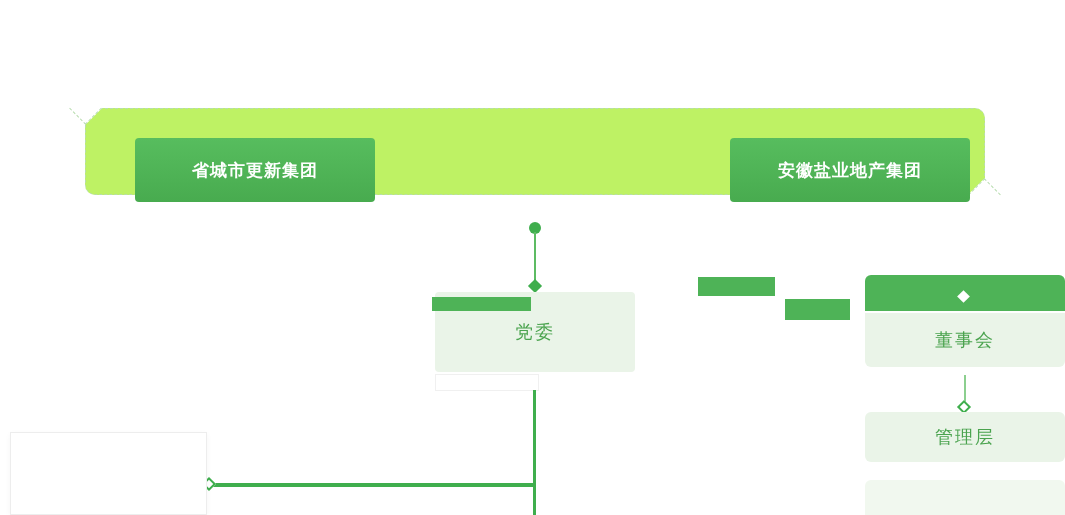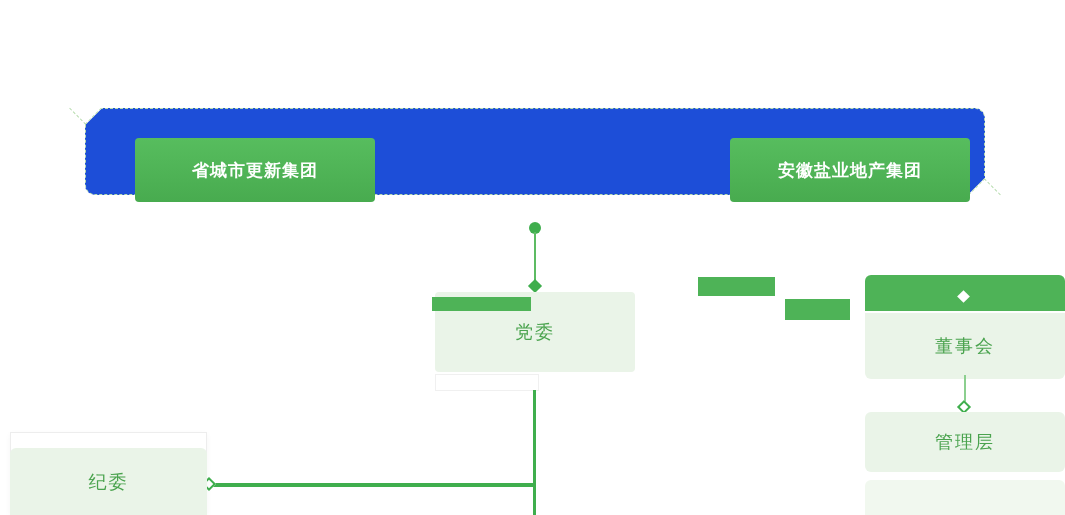--- a/index.html
+++ b/index.html
@@ -9,21 +9,21 @@
     width: 1065px;
     height: 515px;
     background: #ffffff;
     overflow: hidden;
   }
   .abs { position: absolute; }
 
   
   .parent-panel {
     left: 85px; top: 108px; width: 900px; height: 87px;
-    background: #1d4ed8;
+    background: #bef264;
     border: 1px dashed #b7dcae;
     border-radius: 10px;
     box-sizing: border-box;
   }
   .corner-fold {
     position: absolute;
     width: 22px; height: 22px;
     background: #ffffff;
     transform: rotate(45deg);
   }
@@ -87,36 +87,33 @@
   <div class="green-bar" style="left:432px;top:297px;width:99px;height:14px"></div>
 
   <div class="abs" style="left:435px;top:374px;width:104px;height:17px;background:#ffffff;border:1px solid #f0f0f0;box-sizing:border-box"></div>
 
   <div class="line" style="left:533px;top:390px;width:3px;height:125px"></div>
 
   <div class="line" style="left:211px;top:483px;width:325px;height:4px"></div>
   <div class="diamond" style="left:204px;top:479px;width:10px;height:10px;background:#ffffff;border:2px solid #3fae4d"></div>
 
   <div class="abs" style="left:10px;top:432px;width:197px;height:83px;background:#ffffff;border:1px solid #ededed;box-sizing:border-box;box-shadow:0 2px 6px rgba(0,0,0,0.04)"></div>
-  <div class="light-node" style="left:10px;top:448px;width:197px;height:67px;border-radius:6px 6px 0 0">
-    <span>纪委</span>
-  </div>
 
   <div class="green-bar" style="left:698px;top:277px;width:77px;height:19px"></div>
   <div class="green-bar" style="left:785px;top:299px;width:65px;height:21px"></div>
 
   <div class="green-bar" style="left:865px;top:275px;width:200px;height:36px;border-radius:6px 6px 0 0"></div>
   <div class="diamond" style="left:959px;top:292px;width:9px;height:9px;background:#ffffff"></div>
 
-  <div class="light-node" style="left:865px;top:313px;width:200px;height:66px;border-radius:0 0 6px 6px">
+  <div class="light-node" style="left:865px;top:313px;width:200px;height:54px;border-radius:0 0 6px 6px">
     <span>董事会</span>
   </div>
 
   <div class="line" style="left:964px;top:375px;width:2px;height:30px;background:#8ccf8f"></div>
   <div class="diamond" style="left:959px;top:402px;width:10px;height:10px;background:#ffffff;border:2px solid #3fae4d"></div>
 
-  <div class="light-node" style="left:865px;top:412px;width:200px;height:60px;border-radius:6px">
+  <div class="light-node" style="left:865px;top:412px;width:200px;height:50px;border-radius:6px">
     <span>管理层</span>
   </div>
 
   <div class="abs" style="left:865px;top:480px;width:200px;height:35px;background:#f1f8ef;border-radius:6px 6px 0 0"></div>
 
 </div>
 
 </body></html>

